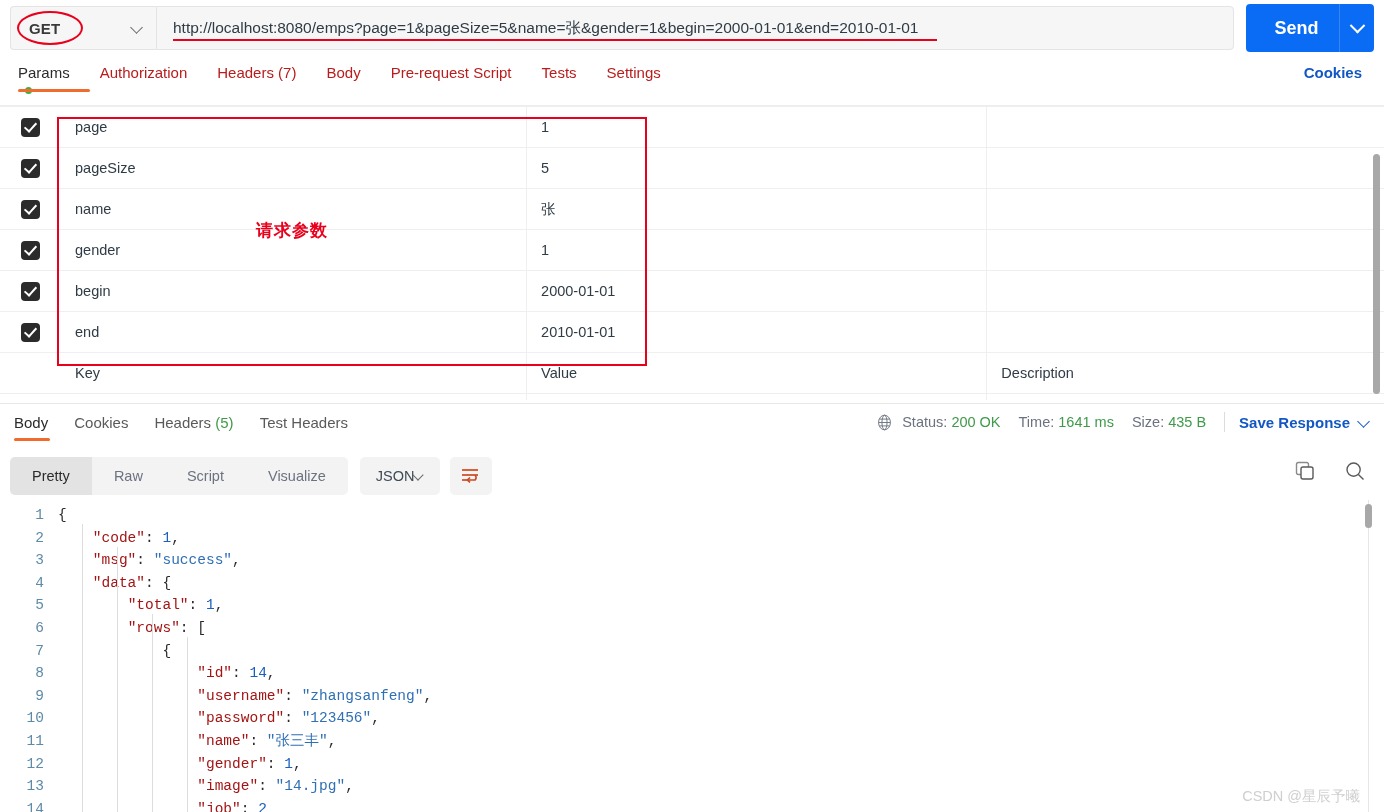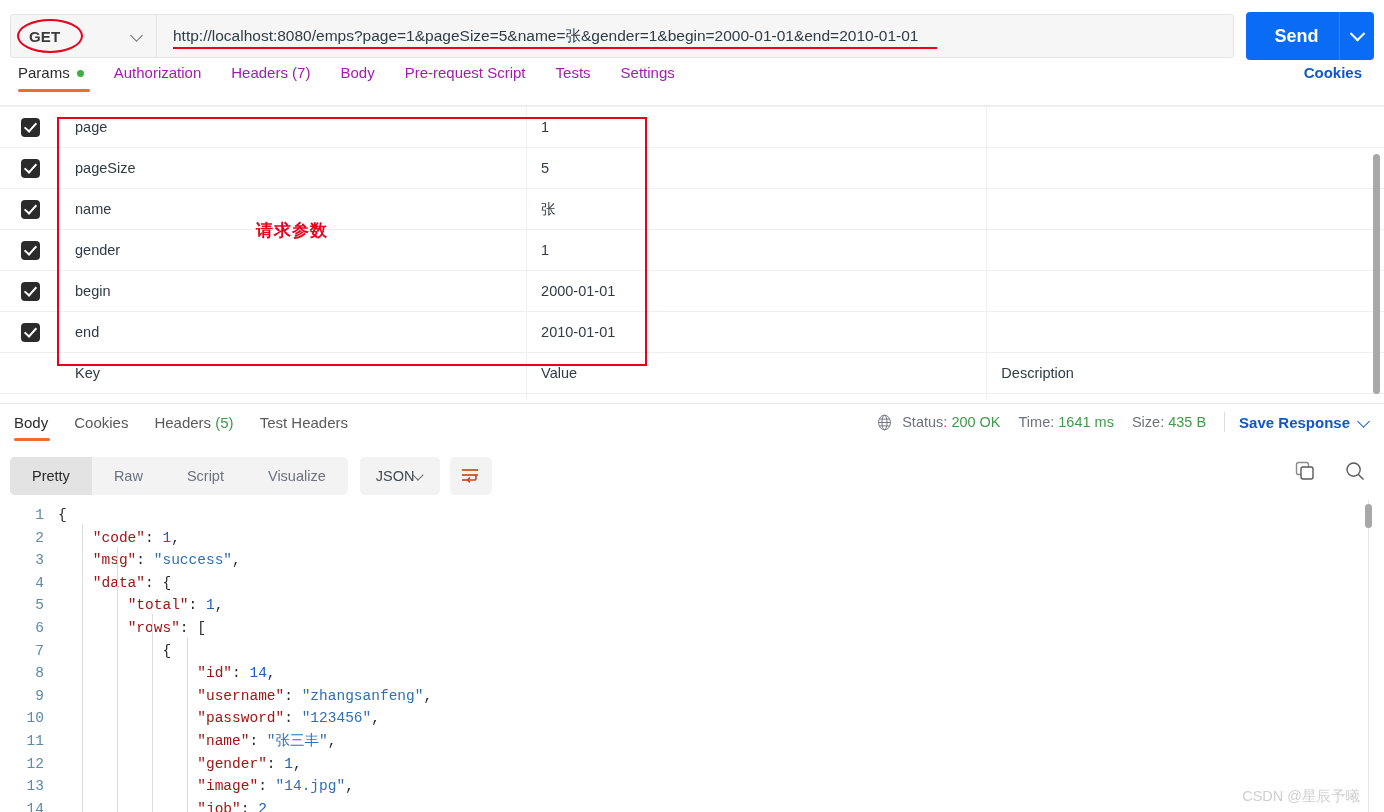--- a/index.html
+++ b/index.html
@@ -8,21 +8,21 @@
     background: #ffffff;
     font-family: "Liberation Sans", sans-serif;
     overflow: hidden;
     color: #2b2b2b;
   }
   #app { position: relative; width: 1384px; height: 812px; }
 
   
   .urlbar {
     position: absolute; left: 0; top: 0; width: 1384px; height: 56px;
-    display: flex; align-items: center; padding: 0 10px; gap: 0; margin-top: 8px;
+    display: flex; align-items: center; padding: 0 10px; gap: 0;
   }
   .method-box {
     position: relative;
     width: 146px; height: 44px;
     background: #f6f6f6;
     border: 1px solid #e4e4e4; border-right: none;
     border-radius: 4px 0 0 4px;
     display: flex; align-items: center; justify-content: space-between;
     padding: 0 14px 0 18px;
   }
@@ -66,23 +66,23 @@
   }
 
   
   .req-tabs {
     position: absolute; left: 0; top: 58px; width: 1384px; height: 48px;
     display: flex; align-items: flex-start; padding: 0 18px;
   }
   .rtab {
     position: relative; height: 46px; display: flex; align-items: flex-start;
     padding: 6px 16px 0 0; margin-right: 14px;
-    font-size: 15px; color: #a21caf; white-space: nowrap;
-  }
-  .rtab.active { color: #2b2b2b; }
+    font-size: 15px; color: #b91c1c; white-space: nowrap;
+  }
+  .rtab.active { color: #2b2b2b; flex-direction: column; }
   .rtab.active .rtab-ul {
     position: absolute; left: 0; bottom: 12px; height: 3px; width: 72px;
     background: #ef6c2e; border-radius: 2px;
   }
   .greendot {
     width: 7px; height: 7px; border-radius: 50%;
     background: #3cb043; margin-left: 7px; margin-top: 6px;
   }
   .cookies-link {
     position: absolute; right: 22px; top: 6px;

